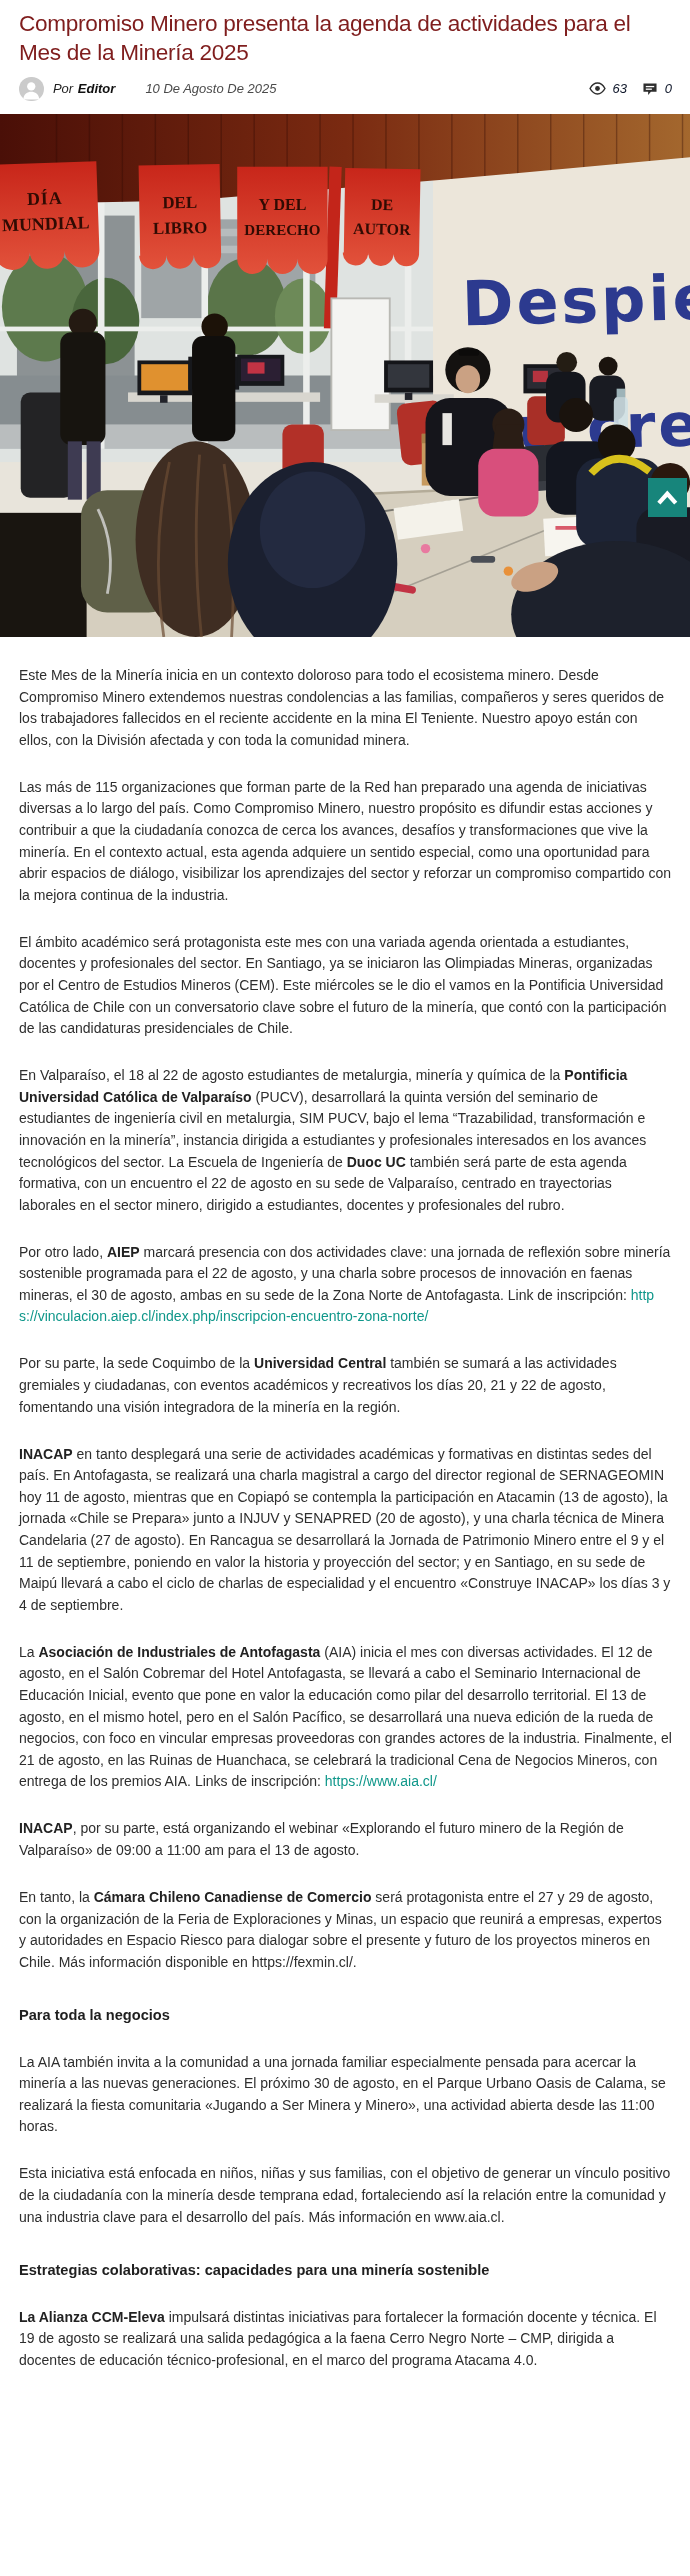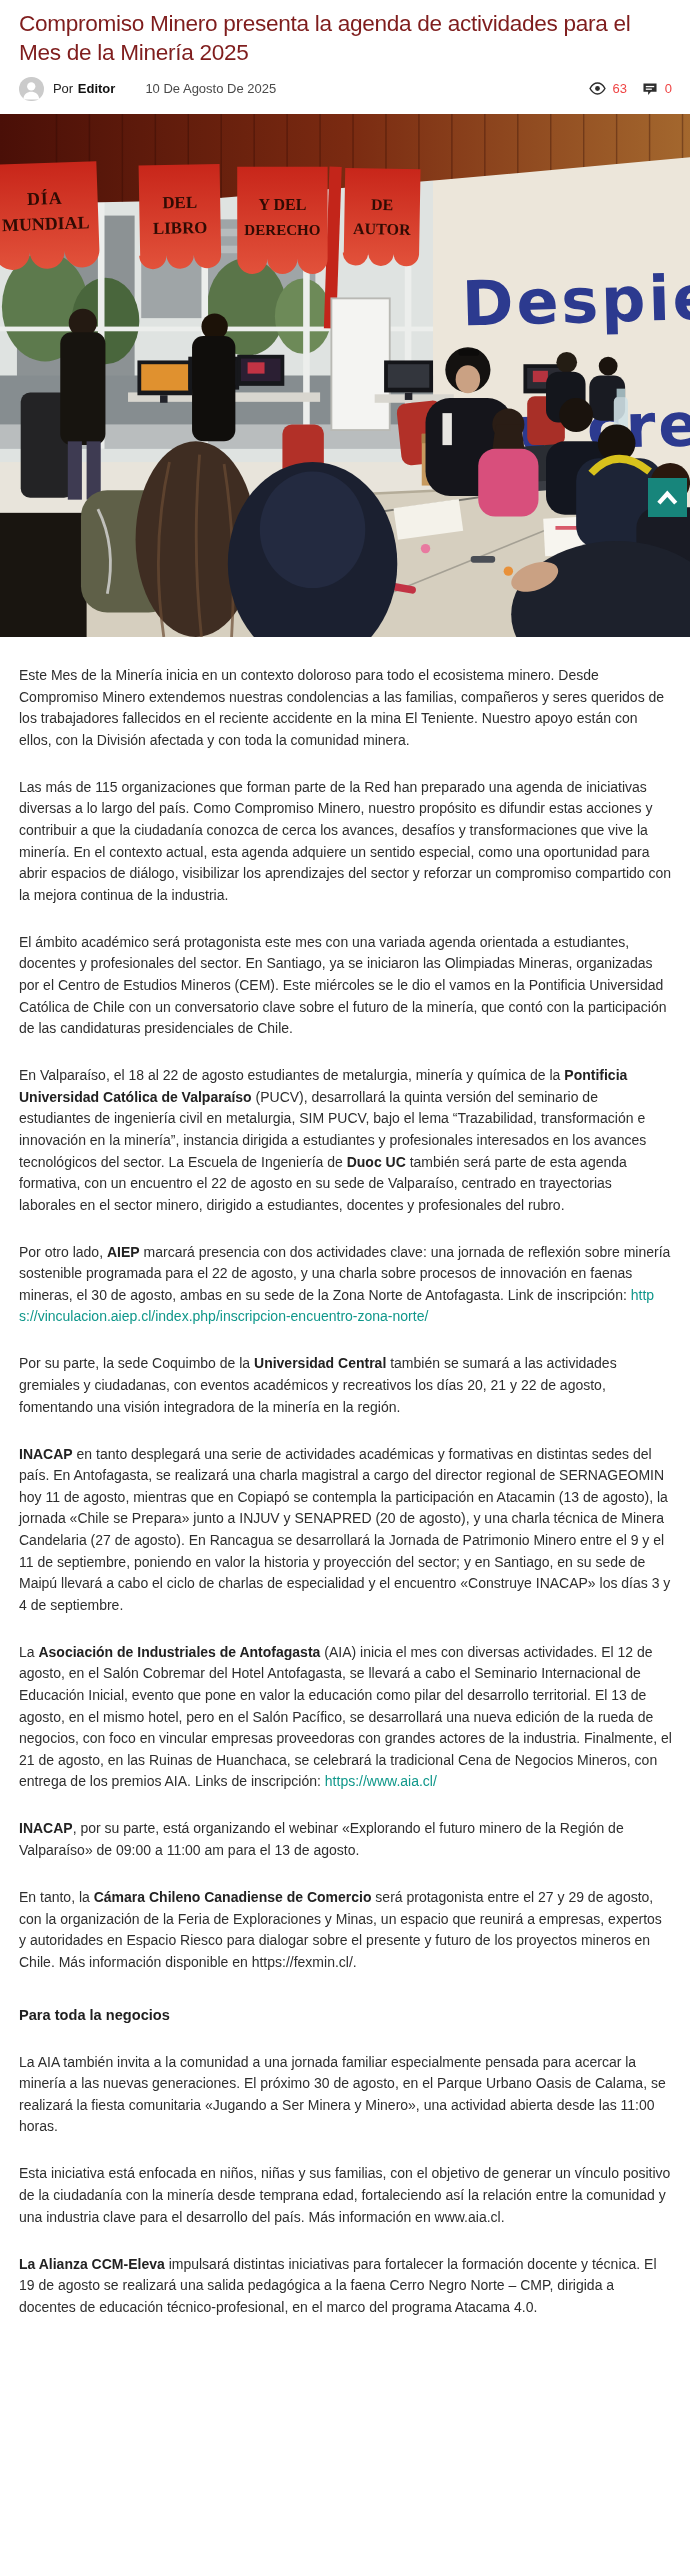--- a/index.html
+++ b/index.html
@@ -4,27 +4,27 @@
 <style>
   html,body{margin:0;padding:0;background:#ffffff;}
   body{font-family:"Liberation Sans", sans-serif;color:#2f2f2f;}
   .page{width:691px;position:relative;margin:0;background:#fff;overflow:hidden;}
 
   
   .title{font-size:22.6px;font-weight:400;line-height:29px;letter-spacing:-0.3px;
          color:#7f1d1d;margin:8.5px 19px 9.4px 19px;}
 
   
-  .byline{display:flex;align-items:center;margin:0 19px 12.2px 19px;font-size:13px;height:26px;}
+  .byline{display:flex;align-items:center;margin:0 19px 12.2px 19px;font-size:13px;height:26px;font-style:italic;}
   .avatar{width:24.5px;height:24.5px;border-radius:50%;background:#cbcbcb;display:inline-flex;
           align-items:center;justify-content:center;overflow:hidden;flex:0 0 auto;}
   .by-label{margin-left:9.4px;color:#1e1e1e;}
   .author{font-weight:700;color:#111;margin-left:4.7px;}
   .date{margin-left:30px;color:#4a4a4a;}
-  .stats{margin-left:auto;display:flex;align-items:center;gap:3.8px;color:#ef4444;font-size:13px;}
+  .stats{margin-left:auto;display:flex;align-items:center;gap:3.8px;color:#0f172a;font-size:13px;}
   .stat-icon{display:inline-flex;align-items:center;margin-left:11.3px;margin-right:2.8px;}
 
   
   .hero{width:691px;height:523px;display:block;background:#e8e4db;}
   .hero svg{display:block;}
 
   
   .article-body{padding:28px 19px 22.6px 19px;}
   .article-body p.para{font-size:14px;line-height:21.6px;color:#2e2e2e;margin:0 0 25.4px 0;}
   .article-body h2.section-heading{font-size:14.6px;line-height:21px;font-weight:700;color:#1f1f1f;
@@ -293,20 +293,21 @@
       <p class="para"><span>En Valparaíso, el 18 al 22 de agosto estudiantes de metalurgia, minería y química de la </span><strong>Pontificia Universidad Católica de Valparaíso</strong><span> (PUCV), desarrollará la quinta versión del seminario de estudiantes de ingeniería civil en metalurgia, SIM PUCV, bajo el lema “Trazabilidad, transformación e innovación en la minería”, instancia dirigida a estudiantes y profesionales interesados en los avances tecnológicos del sector. La Escuela de Ingeniería de </span><strong>Duoc UC</strong><span> también será parte de esta agenda formativa, con un encuentro el 22 de agosto en su sede de Valparaíso, centrado en trayectorias laborales en el sector minero, dirigido a estudiantes, docentes y profesionales del rubro.</span></p>
       <p class="para"><span>Por otro lado, </span><strong>AIEP</strong><span> marcará presencia con dos actividades clave: una jornada de reflexión sobre minería sostenible programada para el 22 de agosto, y una charla sobre procesos de innovación en faenas mineras, el 30 de agosto, ambas en su sede de la Zona Norte de Antofagasta. Link de inscripción: </span><a class="link" href="#">https://vinculacion.aiep.cl/index.php/inscripcion-encuentro-zona-norte/</a></p>
       <p class="para"><span>Por su parte, la sede Coquimbo de la </span><strong>Universidad Central</strong><span> también se sumará a las actividades gremiales y ciudadanas, con eventos académicos y recreativos los días 20, 21 y 22 de agosto, fomentando una visión integradora de la minería en la región.</span></p>
       <p class="para"><strong>INACAP</strong><span> en tanto desplegará una serie de actividades académicas y formativas en distintas sedes del país. En Antofagasta, se realizará una charla magistral a cargo del director regional de SERNAGEOMIN hoy 11 de agosto, mientras que en Copiapó se contempla la participación en Atacamin (13 de agosto), la jornada «Chile se Prepara» junto a INJUV y SENAPRED (20 de agosto), y una charla técnica de Minera Candelaria (27 de agosto). En Rancagua se desarrollará la Jornada de Patrimonio Minero entre el 9 y el 11 de septiembre, poniendo en valor la historia y proyección del sector; y en Santiago, en su sede de Maipú llevará a cabo el ciclo de charlas de especialidad y el encuentro «Construye INACAP» los días 3 y 4 de septiembre.</span></p>
       <p class="para"><span>La </span><strong>Asociación de Industriales de Antofagasta</strong><span> (AIA) inicia el mes con diversas actividades. El 12 de agosto, en el Salón Cobremar del Hotel Antofagasta, se llevará a cabo el Seminario Internacional de Educación Inicial, evento que pone en valor la educación como pilar del desarrollo territorial.  El 13 de agosto, en el mismo hotel, pero en el Salón Pacífico, se desarrollará una nueva edición de la rueda de negocios, con foco en vincular empresas proveedoras con grandes actores de la industria. Finalmente, el 21 de agosto, en las Ruinas de Huanchaca, se celebrará la tradicional Cena de Negocios Mineros, con entrega de los premios AIA. Links de inscripción: </span><a class="link" href="#">https://www.aia.cl/</a></p>
       <p class="para"><strong>INACAP</strong><span>, por su parte, está organizando el webinar «Explorando el futuro minero de la Región de Valparaíso» de 09:00 a 11:00 am para el 13 de agosto.</span></p>
       <p class="para"><span>En tanto, la </span><strong>Cámara Chileno Canadiense de Comercio</strong><span> será protagonista entre el 27 y 29 de agosto, con la organización de la Feria de Exploraciones y Minas, un espacio que reunirá a empresas, expertos y autoridades en Espacio Riesco para dialogar sobre el presente y futuro de los proyectos mineros en Chile. Más información disponible en https://fexmin.cl/.</span></p>
       <h2 class="section-heading">Para toda la negocios</h2>
       <p class="para"><span>La AIA también invita a la comunidad a una jornada familiar especialmente pensada para acercar la minería a las nuevas generaciones. El próximo 30 de agosto, en el Parque Urbano Oasis de Calama, se realizará la fiesta comunitaria «Jugando a Ser Minera y Minero», una actividad abierta desde las 11:00 horas.</span></p>
       <p class="para"><span>Esta iniciativa está enfocada en niños, niñas y sus familias, con el objetivo de generar un vínculo positivo de la ciudadanía con la minería desde temprana edad, fortaleciendo así la relación entre la comunidad y una industria clave para el desarrollo del país. Más información en www.aia.cl.</span></p>
+      <h2 class="section-heading">Estrategias colaborativas: capacidades para una minería sostenible</h2>
       <p class="para"><strong>La Alianza CCM-Eleva</strong><span> impulsará distintas iniciativas para fortalecer la formación docente y técnica. El 19 de agosto se realizará una salida pedagógica a la faena Cerro Negro Norte – CMP, dirigida a docentes de educación técnico-profesional, en el marco del programa Atacama 4.0.</span></p>
     </div>
 
   <button class="scroll-top">
     <svg width="22.6" height="15" viewBox="0 0 24 16">
       <polyline points="3,14 12,4 21,14" fill="none" stroke="#ffffff" stroke-width="4.5"></polyline>
     </svg>
   </button>
 
 </div>

